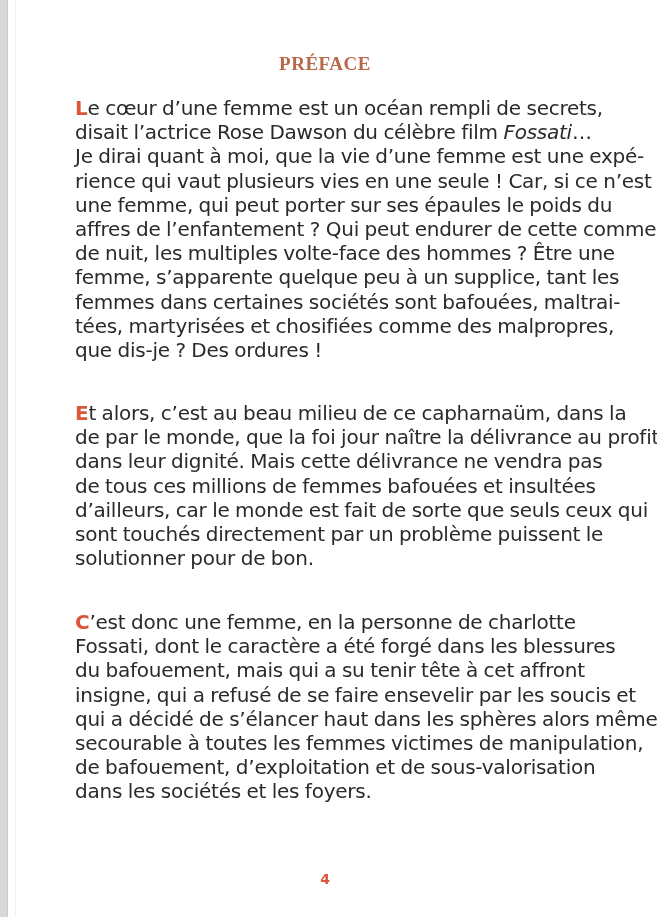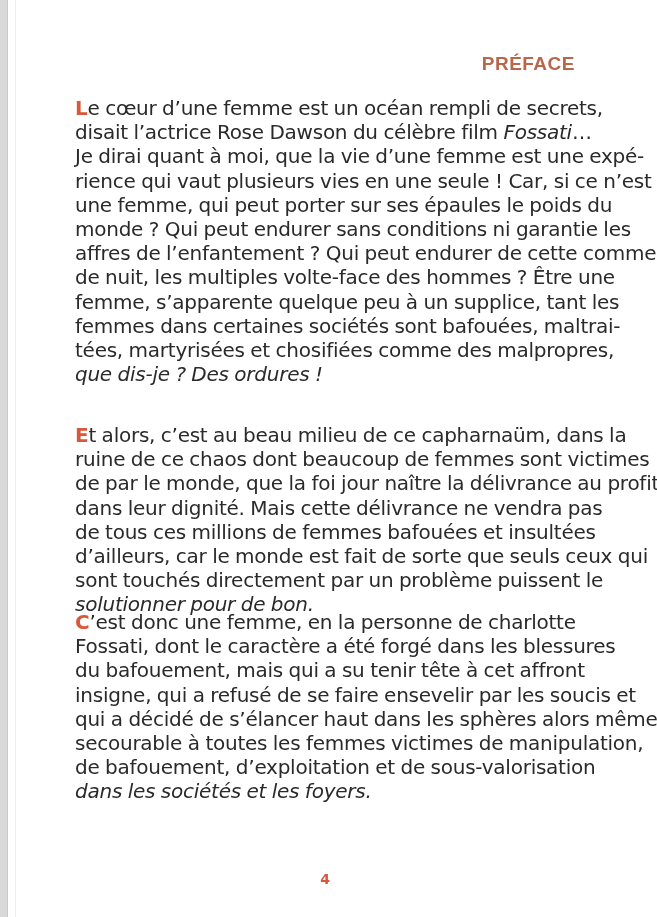--- a/index.html
+++ b/index.html
@@ -31,22 +31,22 @@
       position: absolute;
       left: 75px;
       top: 0;
       width: 500px;
     }
     .title {
       position: absolute;
       top: 40px;
       left: 0;
       width: 500px;
-      text-align: right;
-      font-family: Liberation Sans, sans-serif;
+      text-align: center;
+      font-family: Liberation Serif, serif;
       font-weight: bold;
       font-size: 19px;
       letter-spacing: 0.5px;
       color: #b8674a;
     }
     .para {
       position: absolute;
       left: 0;
       width: 500px;
       margin: 0;
@@ -60,28 +60,27 @@
       word-spacing: -0.5px;
     }
     .para .line {
       display: block;
       text-align: justify;
       text-align-last: justify;
       white-space: nowrap;
     }
     .para .line.last {
       text-align-last: left;
-      font-style: italic;
     }
     .dropcap {
       color: #d9573a;
       font-weight: bold;
     }
     .p1 { top: 96px; }
-    .p2 { top: 423px; }
+    .p2 { top: 401px; }
     .p3 { top: 610px; }
     .page-number {
       position: absolute;
       top: 871px;
       left: 0;
       width: 500px;
       text-align: center;
       font-family: "DejaVu Sans", sans-serif;
       font-weight: bold;
       font-size: 14px;
@@ -97,32 +96,30 @@
 
 <div class="page">
   <h1 class="title" style="color: rgb(184, 103, 74);">PRÉFACE</h1>
 
   <p class="para p1" style="color: rgb(42, 42, 42);">
     <span class="line"><span class="dropcap" style="color: rgb(217, 87, 58);">L</span><span>e cœur d’une femme est un océan rempli de secrets,</span></span>
     <span class="line"><span>disait l’actrice Rose Dawson du célèbre film </span><em>Fossati</em><span>…</span></span>
     <span class="line">Je dirai quant à moi, que la vie d’une femme est une expé-</span>
     <span class="line">rience qui vaut plusieurs vies en une seule ! Car, si ce n’est</span>
     <span class="line">une femme, qui peut porter sur ses épaules le poids du</span>
-    <span class="line">monde ? Qui peut endurer sans conditions ni garantie les</span>
     <span class="line">affres de l’enfantement ? Qui peut endurer de cette comme</span>
     <span class="line">de nuit, les multiples volte-face des hommes ? Être une</span>
     <span class="line">femme, s’apparente quelque peu à un supplice, tant les</span>
     <span class="line">femmes dans certaines sociétés sont bafouées, maltrai-</span>
     <span class="line">tées, martyrisées et chosifiées comme des malpropres,</span>
     <span class="line last">que dis-je ? Des ordures !</span>
   </p>
 
   <p class="para p2" style="color: rgb(42, 42, 42);">
     <span class="line"><span class="dropcap" style="color: rgb(217, 87, 58);">E</span><span>t alors, c’est au beau milieu de ce capharnaüm, dans la</span></span>
-    <span class="line">ruine de ce chaos dont beaucoup de femmes sont victimes</span>
     <span class="line">de par le monde, que la foi jour naître la délivrance au profit</span>
     <span class="line">dans leur dignité. Mais cette délivrance ne vendra pas</span>
     <span class="line">de tous ces millions de femmes bafouées et insultées</span>
     <span class="line">d’ailleurs, car le monde est fait de sorte que seuls ceux qui</span>
     <span class="line">sont touchés directement par un problème puissent le</span>
     <span class="line last">solutionner pour de bon.</span>
   </p>
 
   <p class="para p3" style="color: rgb(42, 42, 42);">
     <span class="line"><span class="dropcap" style="color: rgb(217, 87, 58);">C</span><span>’est donc une femme, en la personne de charlotte</span></span>

